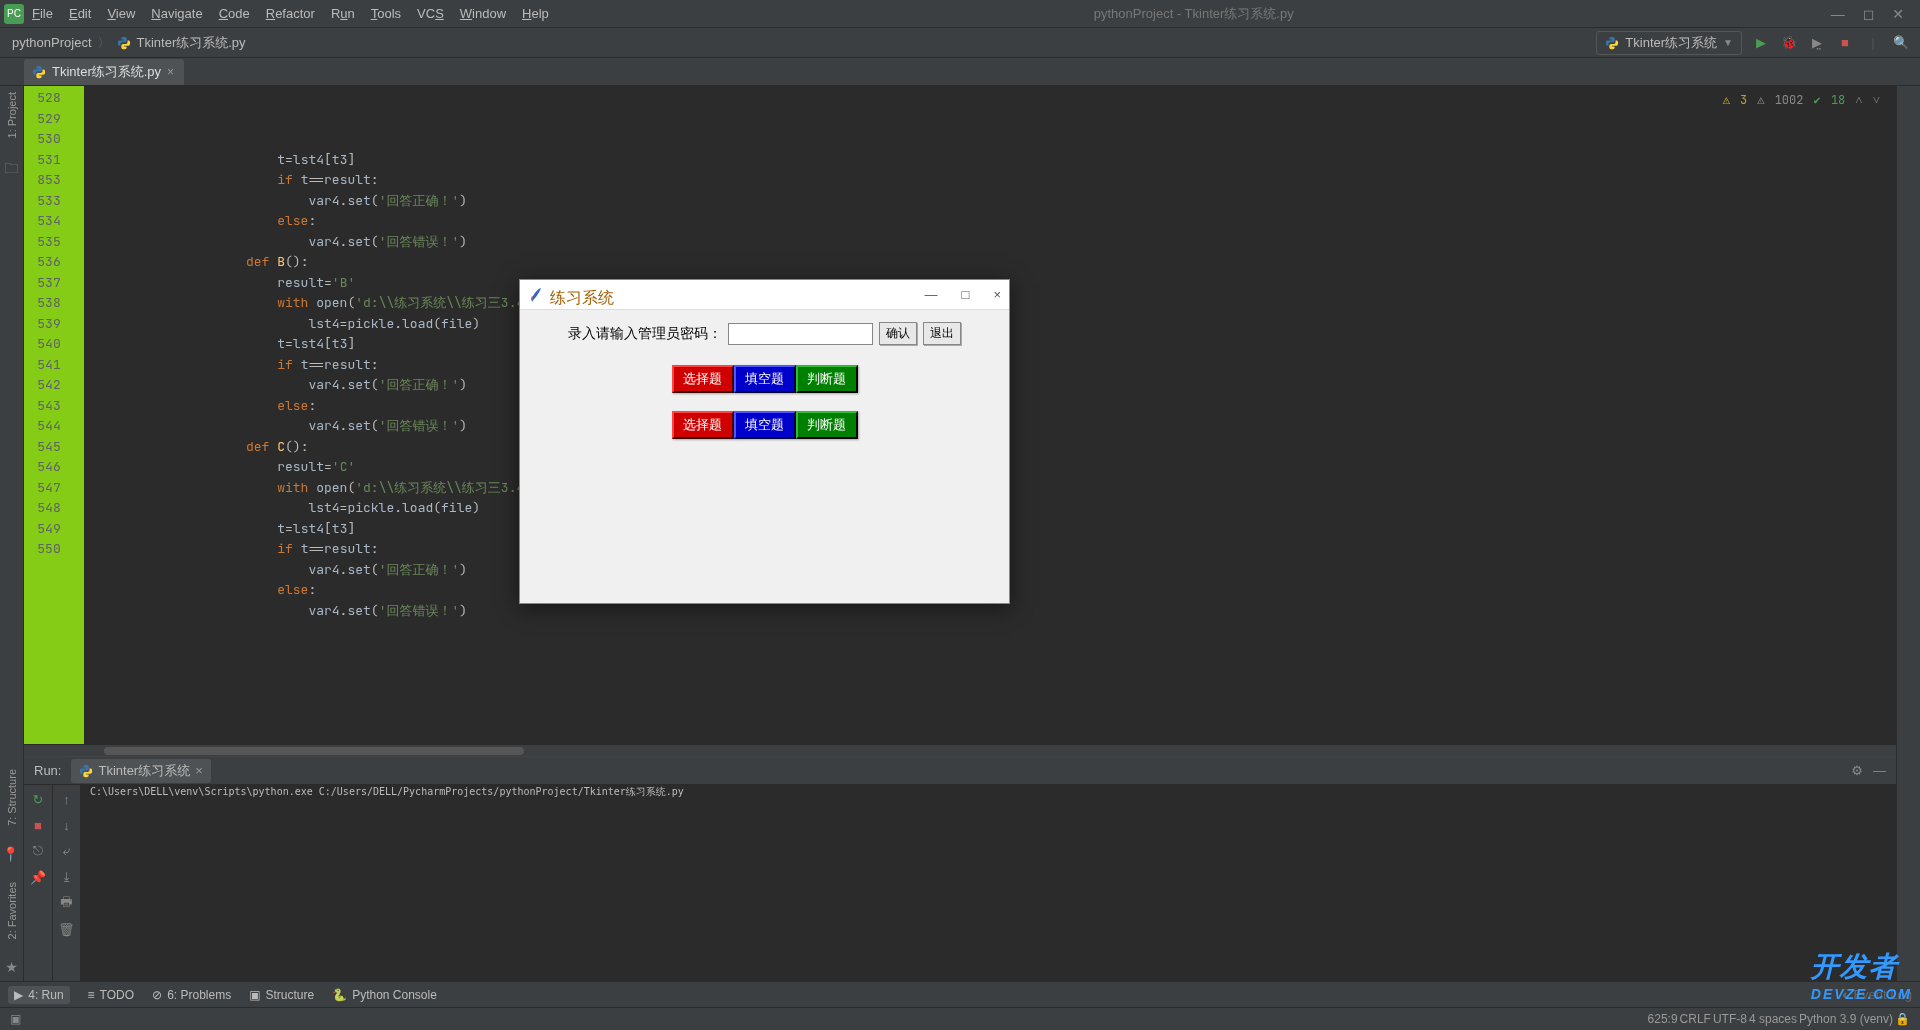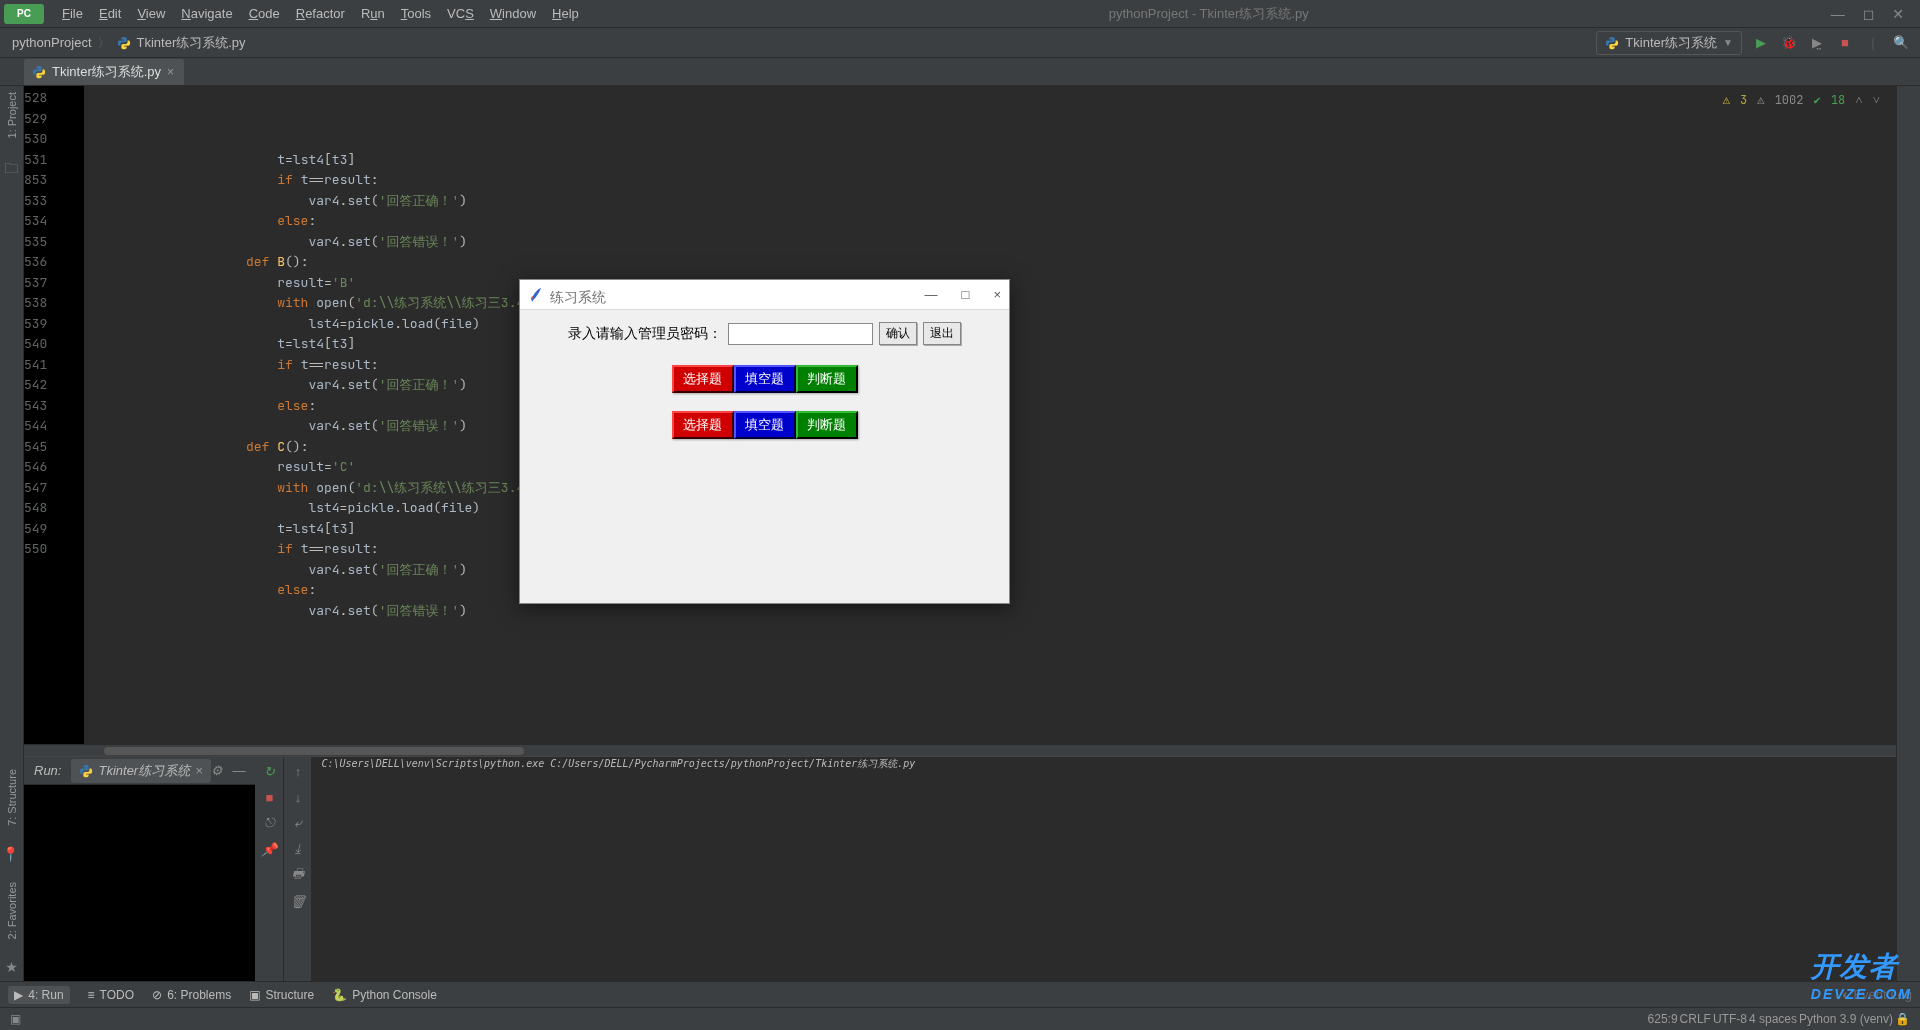--- a/index.html
+++ b/index.html
@@ -1,20 +1,20 @@
 <!DOCTYPE html>
 <html><head>
 <meta charset="utf-8">
 <style>
 * { margin: 0; padding: 0; box-sizing: border-box; }
 body { font-family: "Segoe UI", sans-serif; font-size: 13px; background: #2b2b2b; color: #bbbbbb; width: 1920px; height: 1030px; overflow: hidden; position: relative; }
 
 
 .titlebar { height: 28px; background: #3c3f41; display: flex; align-items: center; padding: 0 4px; border-bottom: 1px solid #2b2b2b;}
-.titlebar .logo { width: 40px; height: 20px; background: #499C54; border-radius: 3px; margin-right: 10px; display:flex;align-items:center;justify-content:center;font-size:10px;color:#fff;font-weight:bold;}
+.titlebar .logo { width: 20px; height: 20px; background: #499C54; border-radius: 3px; margin-right: 0; display:flex;align-items:center;justify-content:center;font-size:10px;color:#fff;font-weight:normal;}
 .menu-item { color: #bbbbbb; padding: 0 8px; cursor: pointer; }
 .menu-item u { text-decoration: underline; }
 .title-text { flex: 1; text-align: center; color: #777; }
 .wincontrols { display: flex; gap: 18px; margin-right: 12px; }
 .wincontrols span { color: #888; cursor: pointer; font-size: 14px; }
 
 
 .toolbar { height: 30px; background: #3c3f41; display:flex; align-items:center; border-bottom: 1px solid #2b2b2b;}
 .breadcrumb { padding-left: 12px; display:flex; align-items:center; gap:6px; color:#bbb; }
 .breadcrumb .sep { color:#666; }
@@ -31,39 +31,39 @@
 .tab .close { color:#999; font-size:12px; cursor:pointer;}
 
 
 .main { display:flex; height: calc(100% - 28px - 30px - 28px - 26px - 23px); }
 .left-bar { width:24px; background:#3c3f41; display:flex; flex-direction:column; align-items:center; padding-top:6px; gap:20px; border-right:1px solid #2b2b2b;}
 .left-bar .vlabel { writing-mode: vertical-rl; transform: rotate(180deg); color:#999; font-size:11px; cursor:pointer;}
 .left-bar .folder-icon{color:#888;font-size:14px;}
 
 .editor-area { flex:1; display:flex; flex-direction:column; min-width:0;}
 .code-split { flex:1; display:flex; min-height:0;}
-.gutter { width:60px; background:#000000; color:#606366; text-align:left; padding-right:10px; font-family:"JetBrains Mono",Consolas,monospace; font-size:13px; line-height:20.5px; padding-top:2px; position:relative;}
+.gutter { width:60px; background:#84cc16; color:#606366; text-align:center; padding-right:10px; font-family:"JetBrains Mono",Consolas,monospace; font-size:13px; line-height:20.5px; padding-top:2px; position:relative;}
 .gutter .ln{height:20.5px;}
 .code { flex:1; background:#2b2b2b; font-family:"JetBrains Mono",Consolas,monospace; font-size:13px; line-height:20.5px; padding-top:2px; padding-left:6px; white-space:pre; overflow:hidden; position:relative;}
 .code .kw{color:#CC7832;}
 .code .str{color:#6A8759;}
 .code .fn{color:#FFC66D;}
 .code .id{color:#A9B7C6;}
 .hscroll{height:12px;background:#3c3f41;position:relative;border-top:1px solid #2b2b2b;}
 .hscroll .thumb{position:absolute;left:80px;width:420px;height:8px;top:2px;background:#565656;border-radius:4px;}
 
 
 .inspections{position:absolute;top:2px;right:10px;display:flex;gap:10px;align-items:center;background:rgba(43,43,43,0.9);padding:2px 6px;}
 .insp-item{display:flex;align-items:center;gap:3px;font-size:12px;}
 .insp-item.warn{color:#b8a33a;}
 .insp-item.weak{color:#888;}
 .insp-item.ok{color:#499C54;}
 
 
-.run-panel { height:225px; background:#000000; border-top:1px solid #444; display:flex; flex-direction:row;font-style:italic;}
+.run-panel { height:225px; background:#404040; border-top:1px solid #444; display:flex; flex-direction:column;}
 .run-header { height:28px; background:#3c3f41; display:flex; align-items:center; padding:0 10px; border-bottom:1px solid #2b2b2b;}
 .run-header .lbl{color:#bbb;margin-right:10px;}
 .run-tab{display:flex;align-items:center;gap:5px;background:#4e5254;padding:3px 8px;border-radius:3px;}
 .run-header .gear{margin-left:auto;display:flex;gap:10px;color:#888;}
 .run-body{flex:1;display:flex;}
 .run-left{width:28px;background:#3c3f41;display:flex;flex-direction:column;align-items:center;padding-top:6px;gap:10px;}
 .run-left2{width:28px;background:#3c3f41;display:flex;flex-direction:column;align-items:center;padding-top:6px;gap:10px;border-left:1px solid #2b2b2b;}
 .run-icon{width:16px;height:16px;display:flex;align-items:center;justify-content:center;cursor:pointer;}
 .console{flex:1;background:#2b2b2b;font-family:Consolas,monospace;font-size:10px;padding:0 10px;color:#bbb;}
 
@@ -76,21 +76,21 @@
 .status{height:23px;background:#3c3f41;display:flex;align-items:center;padding:0 10px;color:#999;font-size:12px;border-top:1px solid #2b2b2b;}
 .status .right{margin-left:auto;display:flex;gap:2px;}
 
 
 .right-bar{width:24px;background:#3c3f41;border-left:1px solid #2b2b2b;}
 
 
 .tk-window{position:absolute;left:519px;top:279px;width:491px;height:325px;background:#f0f0f0;box-shadow:0 4px 20px rgba(0,0,0,0.5);border:1px solid #888;}
 .tk-title{height:30px;background:#fff;display:flex;align-items:center;padding:0 8px;border-bottom:1px solid #ddd;}
 .tk-feather{width:16px;height:16px;margin-right:6px;}
-.tk-title-text{font-size:14px;color:#737373;margin-top:7px;}
+.tk-title-text{font-size:16px;color:#a16207;margin-top:7px;}
 .tk-ctrls{margin-left:auto;display:flex;gap:24px;color:#555;}
 .tk-ctrls span{cursor:pointer;font-size:13px;}
 .tk-body{padding:12px 18px 0 18px;text-align:center;}
 .tk-h1{font-size:28px;color:#0000cd;font-family:"SimSun",serif;margin-bottom:14px;}
 .tk-row{display:flex;align-items:center;justify-content:center;gap:6px;margin-bottom:20px;}
 .tk-label{font-size:14px;color:#000;}
 .tk-entry{width:145px;height:22px;border:1px solid #888;background:#fff;}
 .tk-btn-sm{padding:2px 6px;border:1px solid #888;background:#e8e8e8;font-size:12px;cursor:pointer;box-shadow:1px 1px 0 #aaa;}
 .tk-btn-row{display:flex;justify-content:center;padding:0 20px;margin-bottom:18px;}
 .tk-btn{width:62px;height:28px;color:#fff;font-size:13px;border:2px outset;cursor:pointer;display:flex;align-items:center;justify-content:center;box-shadow:1px 1px 2px rgba(0,0,0,0.3);}

